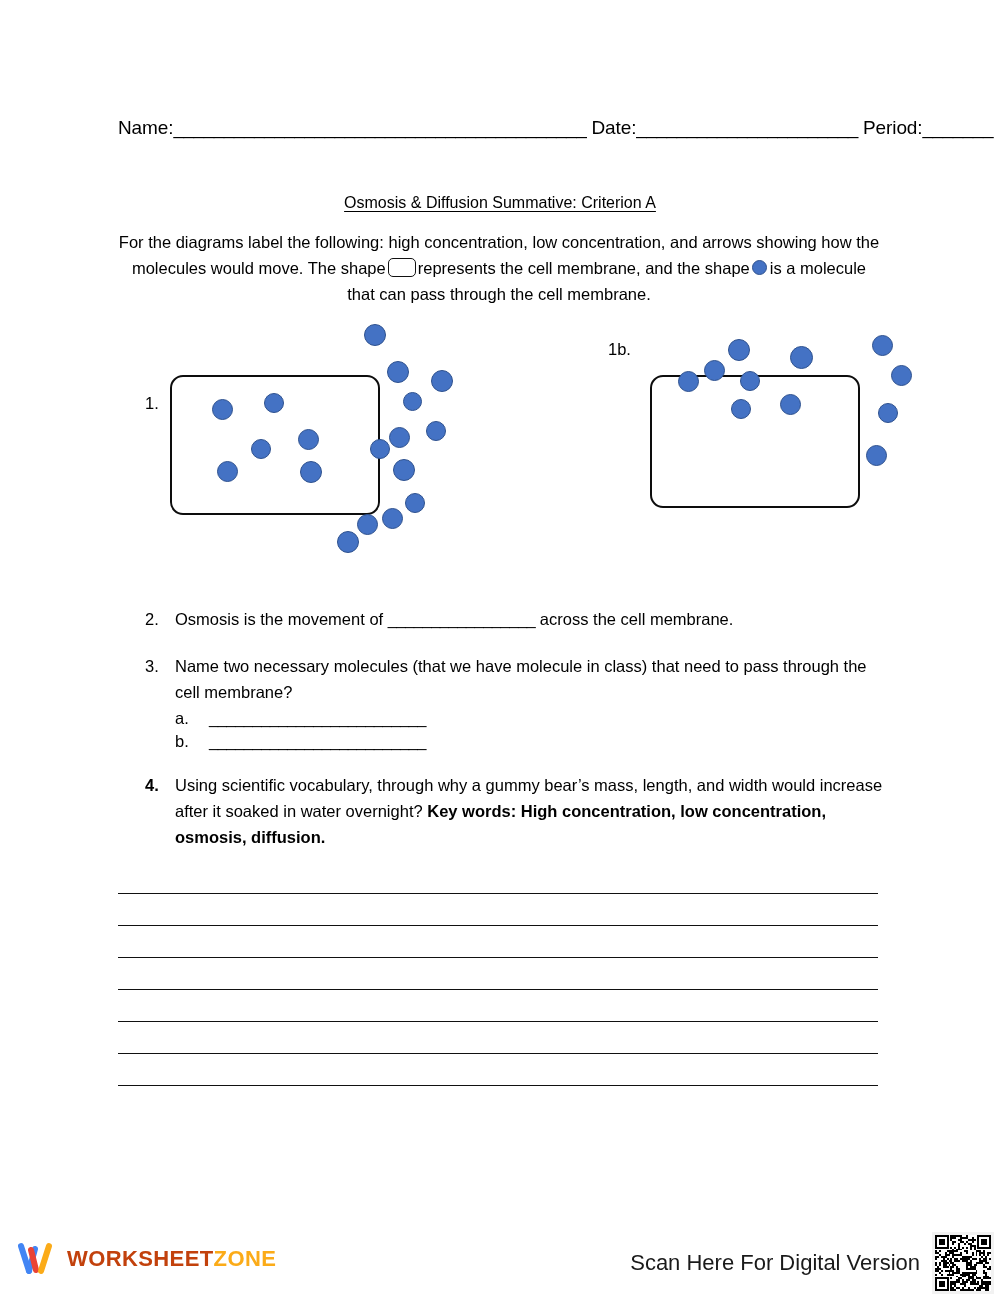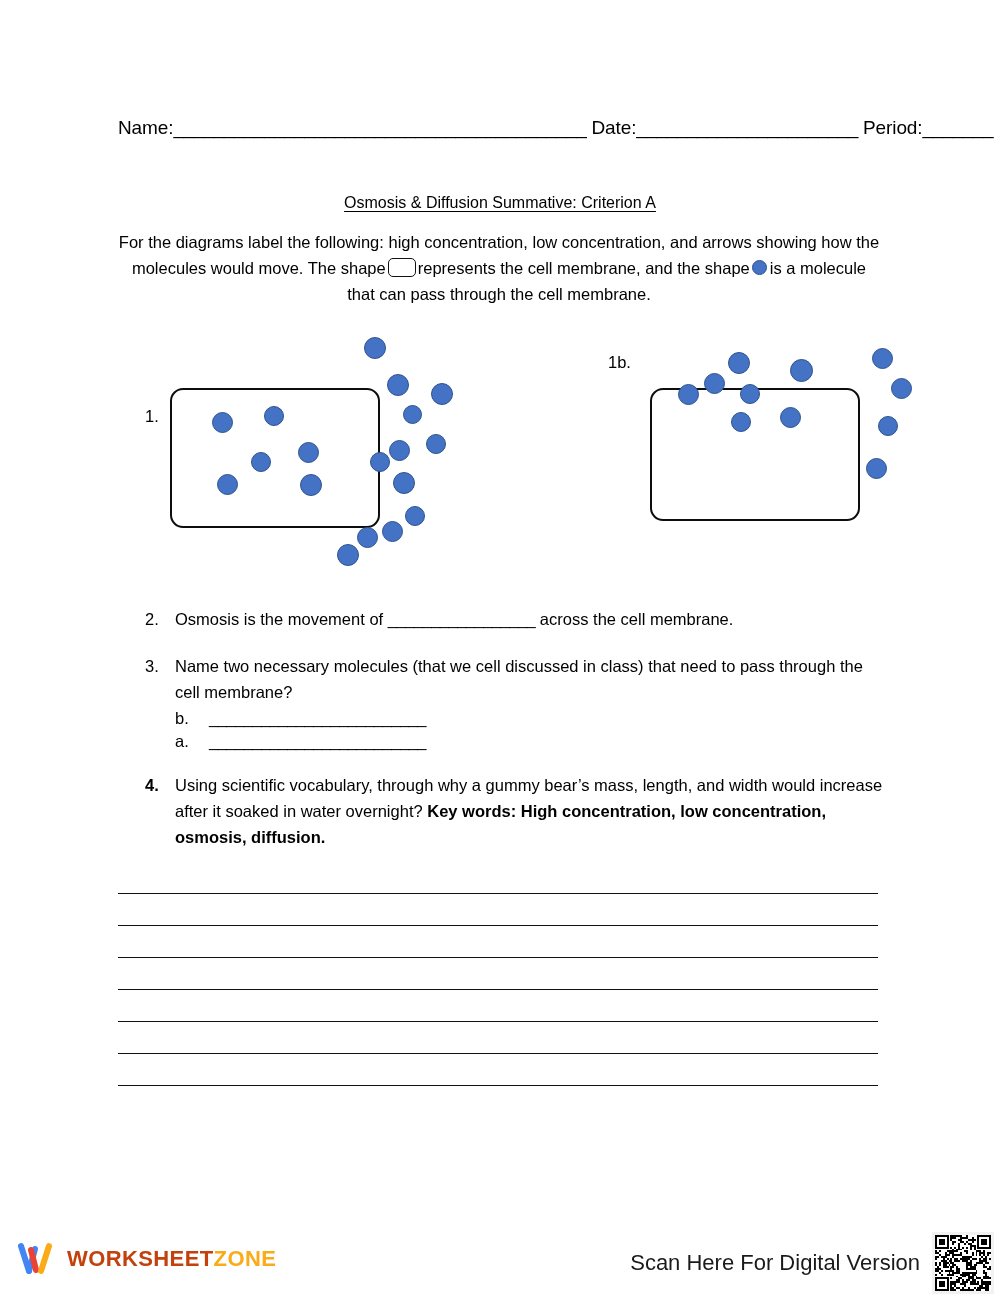--- a/index.html
+++ b/index.html
@@ -86,21 +86,21 @@
   
   .diagram-area {
     position: absolute;
     left: 0;
     top: 310px;
     width: 1000px;
     height: 260px;
   }
   .diagram {
     position: absolute;
-    top: 16px;
+    top: 3px;
     height: 260px;
   }
   #diagram-1 { left: 130px; width: 340px; }
   #diagram-1b { left: 600px; width: 330px; }
 
   .diagram-label {
     position: absolute;
     font-size: 16.5px;
     line-height: 20px;
     color: #000;
@@ -283,27 +283,27 @@
     <span class="q-num">2.</span>
     <span class="q-body">
       <span>Osmosis is the movement of</span>
       <span class="blank-inline">_________________</span>
       <span>across the cell membrane.</span>
     </span>
   </div>
 
   <div class="q" id="q3">
     <span class="q-num">3.</span>
-    <span class="q-body">Name two necessary molecules (that we cell discussed in class) that need to pass through the cell membrane?</span>
+    <span class="q-body">Name two necessary molecules (that we have molecule in class) that need to pass through the cell membrane?</span>
     <div class="sub-list">
       <div class="sub-item">
-        <span class="sub-letter">b.</span><span class="sub-rule">_________________________</span>
+        <span class="sub-letter">a.</span><span class="sub-rule">_________________________</span>
       </div>
       <div class="sub-item">
-        <span class="sub-letter">a.</span><span class="sub-rule">_________________________</span>
+        <span class="sub-letter">b.</span><span class="sub-rule">_________________________</span>
       </div>
     </div>
   </div>
 
   <div class="q" id="q4">
     <span class="q-num bold">4.</span>
     <span class="q-body">
       <span>Using scientific vocabulary, through why a gummy bear’s mass, length, and width would increase after it soaked in water overnight?</span>
       <span class="bold">Key words: High concentration, low concentration, osmosis, diffusion.</span>
     </span>

